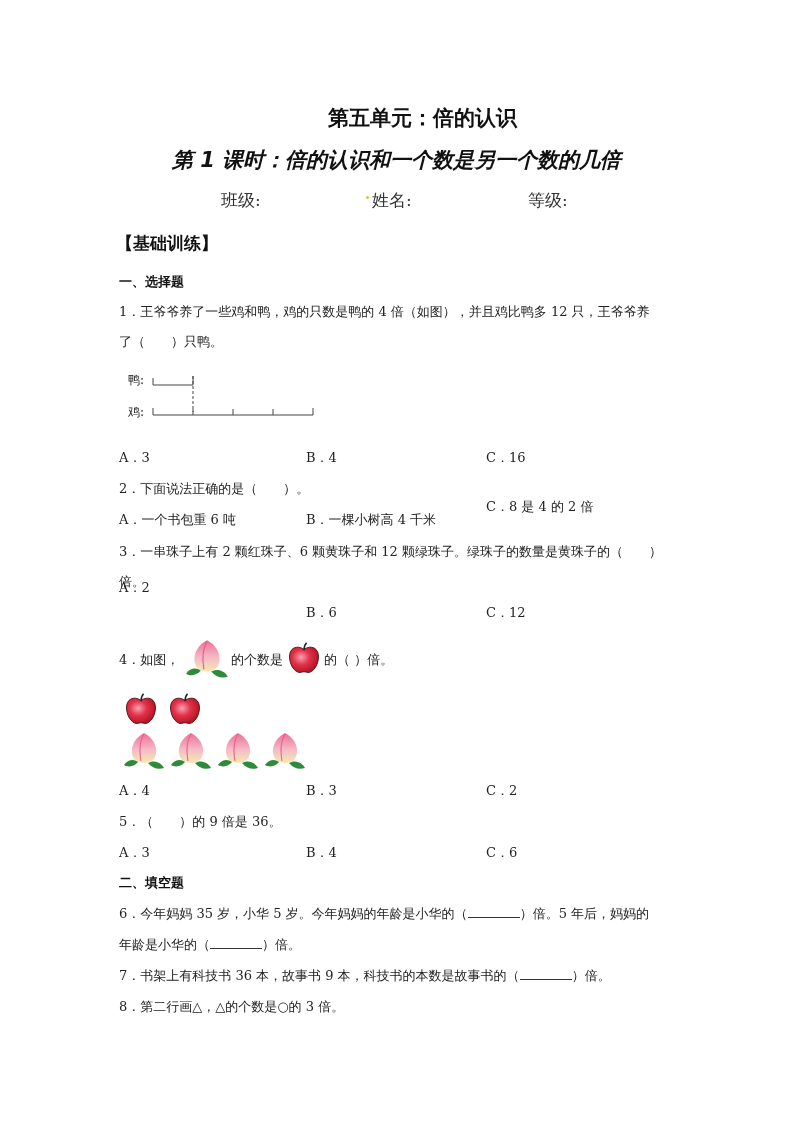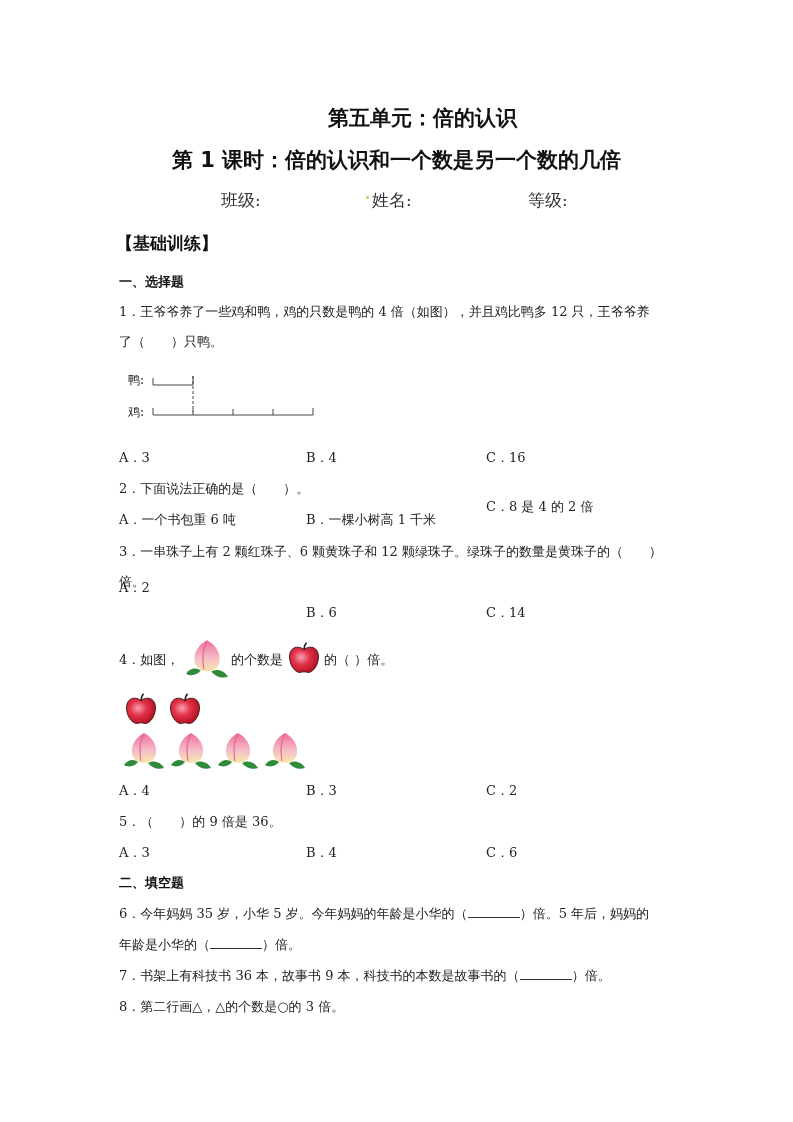--- a/index.html
+++ b/index.html
@@ -4,21 +4,21 @@
 <style>
   html, body { margin: 0; padding: 0; background: #ffffff; }
   body { width: 793px; height: 1122px; position: relative; overflow: hidden;
          font-family: "DejaVu Serif", "Liberation Serif", serif; color: #222; }
   .abs { position: absolute; }
   .title1 { top: 104px; left: 0; width: 793px; text-align: center;
             font-family: "DejaVu Sans", "Liberation Sans", sans-serif;
             font-weight: bold; font-size: 21px; color: #111; padding-left: 26px; }
   .title2 { top: 146px; left: 0; width: 793px; text-align: center;
             font-family: "DejaVu Sans", "Liberation Sans", sans-serif;
-            font-weight: bold; font-size: 21px; color: #111; }
+            font-weight: bold; font-size: 21px; color: #111; font-style: italic; }
   .meta { top: 189px; font-size: 17px; color: #333; }
   .dot { top: 196px; left: 366px; width: 3px; height: 3px; background: #d8c23a; border-radius: 50%; }
   .section { top: 232px; left: 116px; font-family: "DejaVu Sans", "Liberation Sans", sans-serif;
              font-weight: bold; font-size: 17px; color: #111; }
   .sub { font-family: "DejaVu Sans", "Liberation Sans", sans-serif; font-weight: bold;
          font-size: 13px; color: #111; left: 119px; }
   .line { font-size: 13px; left: 119px; color: #222; white-space: nowrap; }
   .opt { font-size: 13px; color: #222; white-space: nowrap; }
   .blank { display: inline-block; width: 52px; border-bottom: 1px solid #333; height: 11px; vertical-align: baseline; }
   svg { display: block; }
@@ -80,28 +80,28 @@
     </g>
   </svg>
 </div>
 
 <div class="abs opt" style="top:449px;left:119px">A．3</div>
 <div class="abs opt" style="top:449px;left:306px">B．4</div>
 <div class="abs opt" style="top:449px;left:486px">C．16</div>
 
 <div class="abs line" style="top:480px">2．下面说法正确的是（　　）。</div>
 <div class="abs opt" style="top:511px;left:119px">A．一个书包重 6 吨</div>
-<div class="abs opt" style="top:511px;left:306px">B．一棵小树高 1 千米</div>
+<div class="abs opt" style="top:511px;left:306px">B．一棵小树高 4 千米</div>
 <div class="abs opt" style="top:498px;left:486px">C．8 是 4 的 2 倍</div>
 
 <div class="abs line" style="top:543px">3．一串珠子上有 2 颗红珠子、6 颗黄珠子和 12 颗绿珠子。绿珠子的数量是黄珠子的（　　）</div>
 <div class="abs line" style="top:573px">倍。</div>
 <div class="abs opt" style="top:579px;left:119px">A．2</div>
 <div class="abs opt" style="top:604px;left:306px">B．6</div>
-<div class="abs opt" style="top:604px;left:486px">C．14</div>
+<div class="abs opt" style="top:604px;left:486px">C．12</div>
 
 <div class="abs line" style="top:651px">4．如图，</div>
 <div class="abs" style="top:638px;left:184px">
   <svg width="46" height="42">
       <use href="#peach"></use>
     </svg>
 </div>
 <div class="abs line" style="top:651px;left:231px">的个数是</div>
 <div class="abs" style="top:640px;left:287px">
   <svg width="34" height="36">

